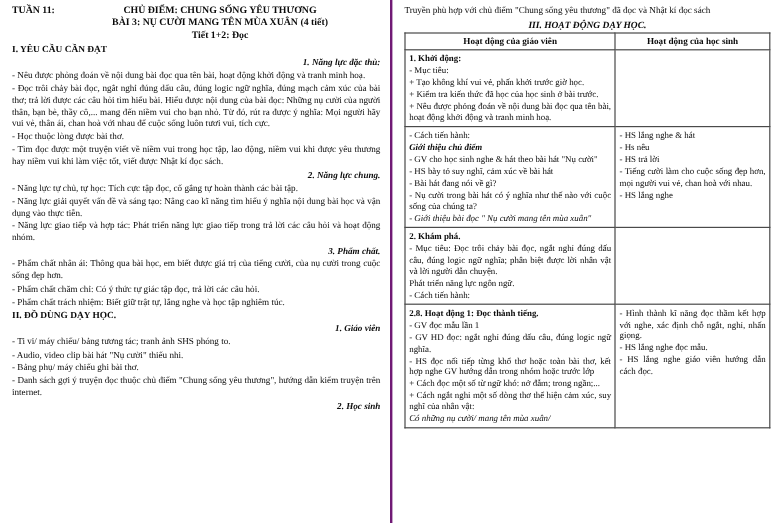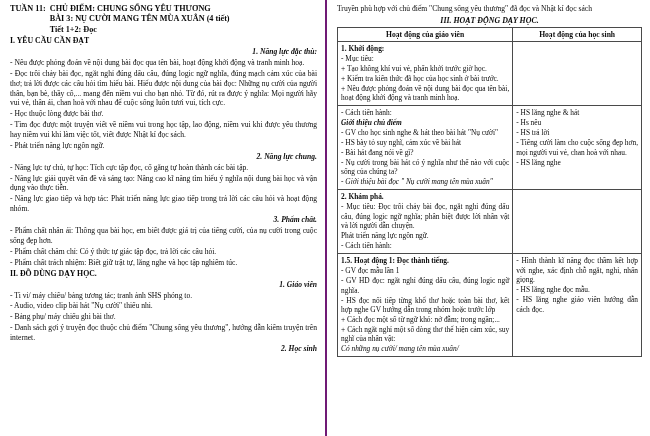--- a/index.html
+++ b/index.html
@@ -44,21 +44,21 @@
     font-size: 8.2px;
     font-weight: bold;
     line-height: 1.25;
   }
   .hdr-left {
     white-space: nowrap;
     padding-right: 4px;
   }
   .hdr-mid {
     flex: 1;
-    text-align: left;
+    text-align: center;
   }
   p {
     margin: 0 0 1.0px 0;
     font-size: 7.6px;
     line-height: 1.3;
     text-align: justify;
   }
   .b { font-weight: bold; }
   .i { font-style: italic; }
   .bi { font-weight: bold; font-style: italic; }
@@ -131,21 +131,20 @@
       </div>
     </div>
 
     <div class="sec">I. YÊU CẦU CẦN ĐẠT</div>
     <div class="sec-i">1. Năng lực đặc thù:</div>
     <div class="blk">
       <p>- Nêu được phỏng đoán về nội dung bài đọc qua tên bài, hoạt động khởi động và tranh minh hoạ.</p>
       <p>- Đọc trôi chảy bài đọc, ngắt nghỉ đúng dấu câu, đúng logic ngữ nghĩa, đúng mạch cảm xúc của bài thơ; trả lời được các câu hỏi tìm hiểu bài. Hiểu được nội dung của bài đọc: Những nụ cười của người thân, bạn bè, thầy cô,... mang đến niềm vui cho bạn nhỏ. Từ đó, rút ra được ý nghĩa: Mọi người hãy vui vẻ, thân ái, chan hoà với nhau để cuộc sống luôn tươi vui, tích cực.</p>
       <p>- Học thuộc lòng được bài thơ.</p>
       <p>- Tìm đọc được một truyện viết về niềm vui trong học tập, lao động, niềm vui khi được yêu thương hay niềm vui khi làm việc tốt, viết được Nhật kí đọc sách.</p>
-      <p>- Phát triển năng lực ngôn ngữ.</p>
     </div>
 
     <div class="sec-i">2. Năng lực chung.</div>
     <div class="blk">
       <p>- Năng lực tự chủ, tự học: Tích cực tập đọc, cố gắng tự hoàn thành các bài tập.</p>
       <p>- Năng lực giải quyết vấn đề và sáng tạo: Nâng cao kĩ năng tìm hiểu ý nghĩa nội dung bài học và vận dụng vào thực tiễn.</p>
       <p>- Năng lực giao tiếp và hợp tác: Phát triển năng lực giao tiếp trong trả lời các câu hỏi và hoạt động nhóm.</p>
     </div>
 
     <div class="sec-i">3. Phẩm chất.</div>
@@ -213,21 +212,21 @@
           <td>
             <p class="b">2. Khám phá.</p>
             <p>- Mục tiêu: Đọc trôi chảy bài đọc, ngắt nghỉ đúng dấu câu, đúng logic ngữ nghĩa; phân biệt được lời nhân vật và lời người dẫn chuyện.</p>
             <p>Phát triển năng lực ngôn ngữ.</p>
             <p>- Cách tiến hành:</p>
           </td>
           <td></td>
         </tr>
         <tr>
           <td>
-            <p class="b">1.5. Hoạt động 1: Đọc thành tiếng.</p>
+            <p class="b">2.8. Hoạt động 1: Đọc thành tiếng.</p>
             <p>- GV đọc mẫu lần 1</p>
             <p>- GV HD đọc: ngắt nghỉ đúng dấu câu, đúng logic ngữ nghĩa.</p>
             <p>- HS đọc nối tiếp từng khổ thơ hoặc toàn bài thơ, kết hợp nghe GV hướng dẫn trong nhóm hoặc trước lớp</p>
             <p>+ Cách đọc một số từ ngữ khó: nở đẫm; trong ngần;...</p>
             <p>+ Cách ngắt nghỉ một số dòng thơ thể hiện cảm xúc, suy nghĩ của nhân vật:</p>
             <p class="i">Có những nụ cười/ mang tên mùa xuân/</p>
           </td>
           <td>
             <p>- Hình thành kĩ năng đọc thầm kết hợp với nghe, xác định chỗ ngắt, nghỉ, nhấn giọng.</p>
             <p>- HS lắng nghe đọc mẫu.</p>

